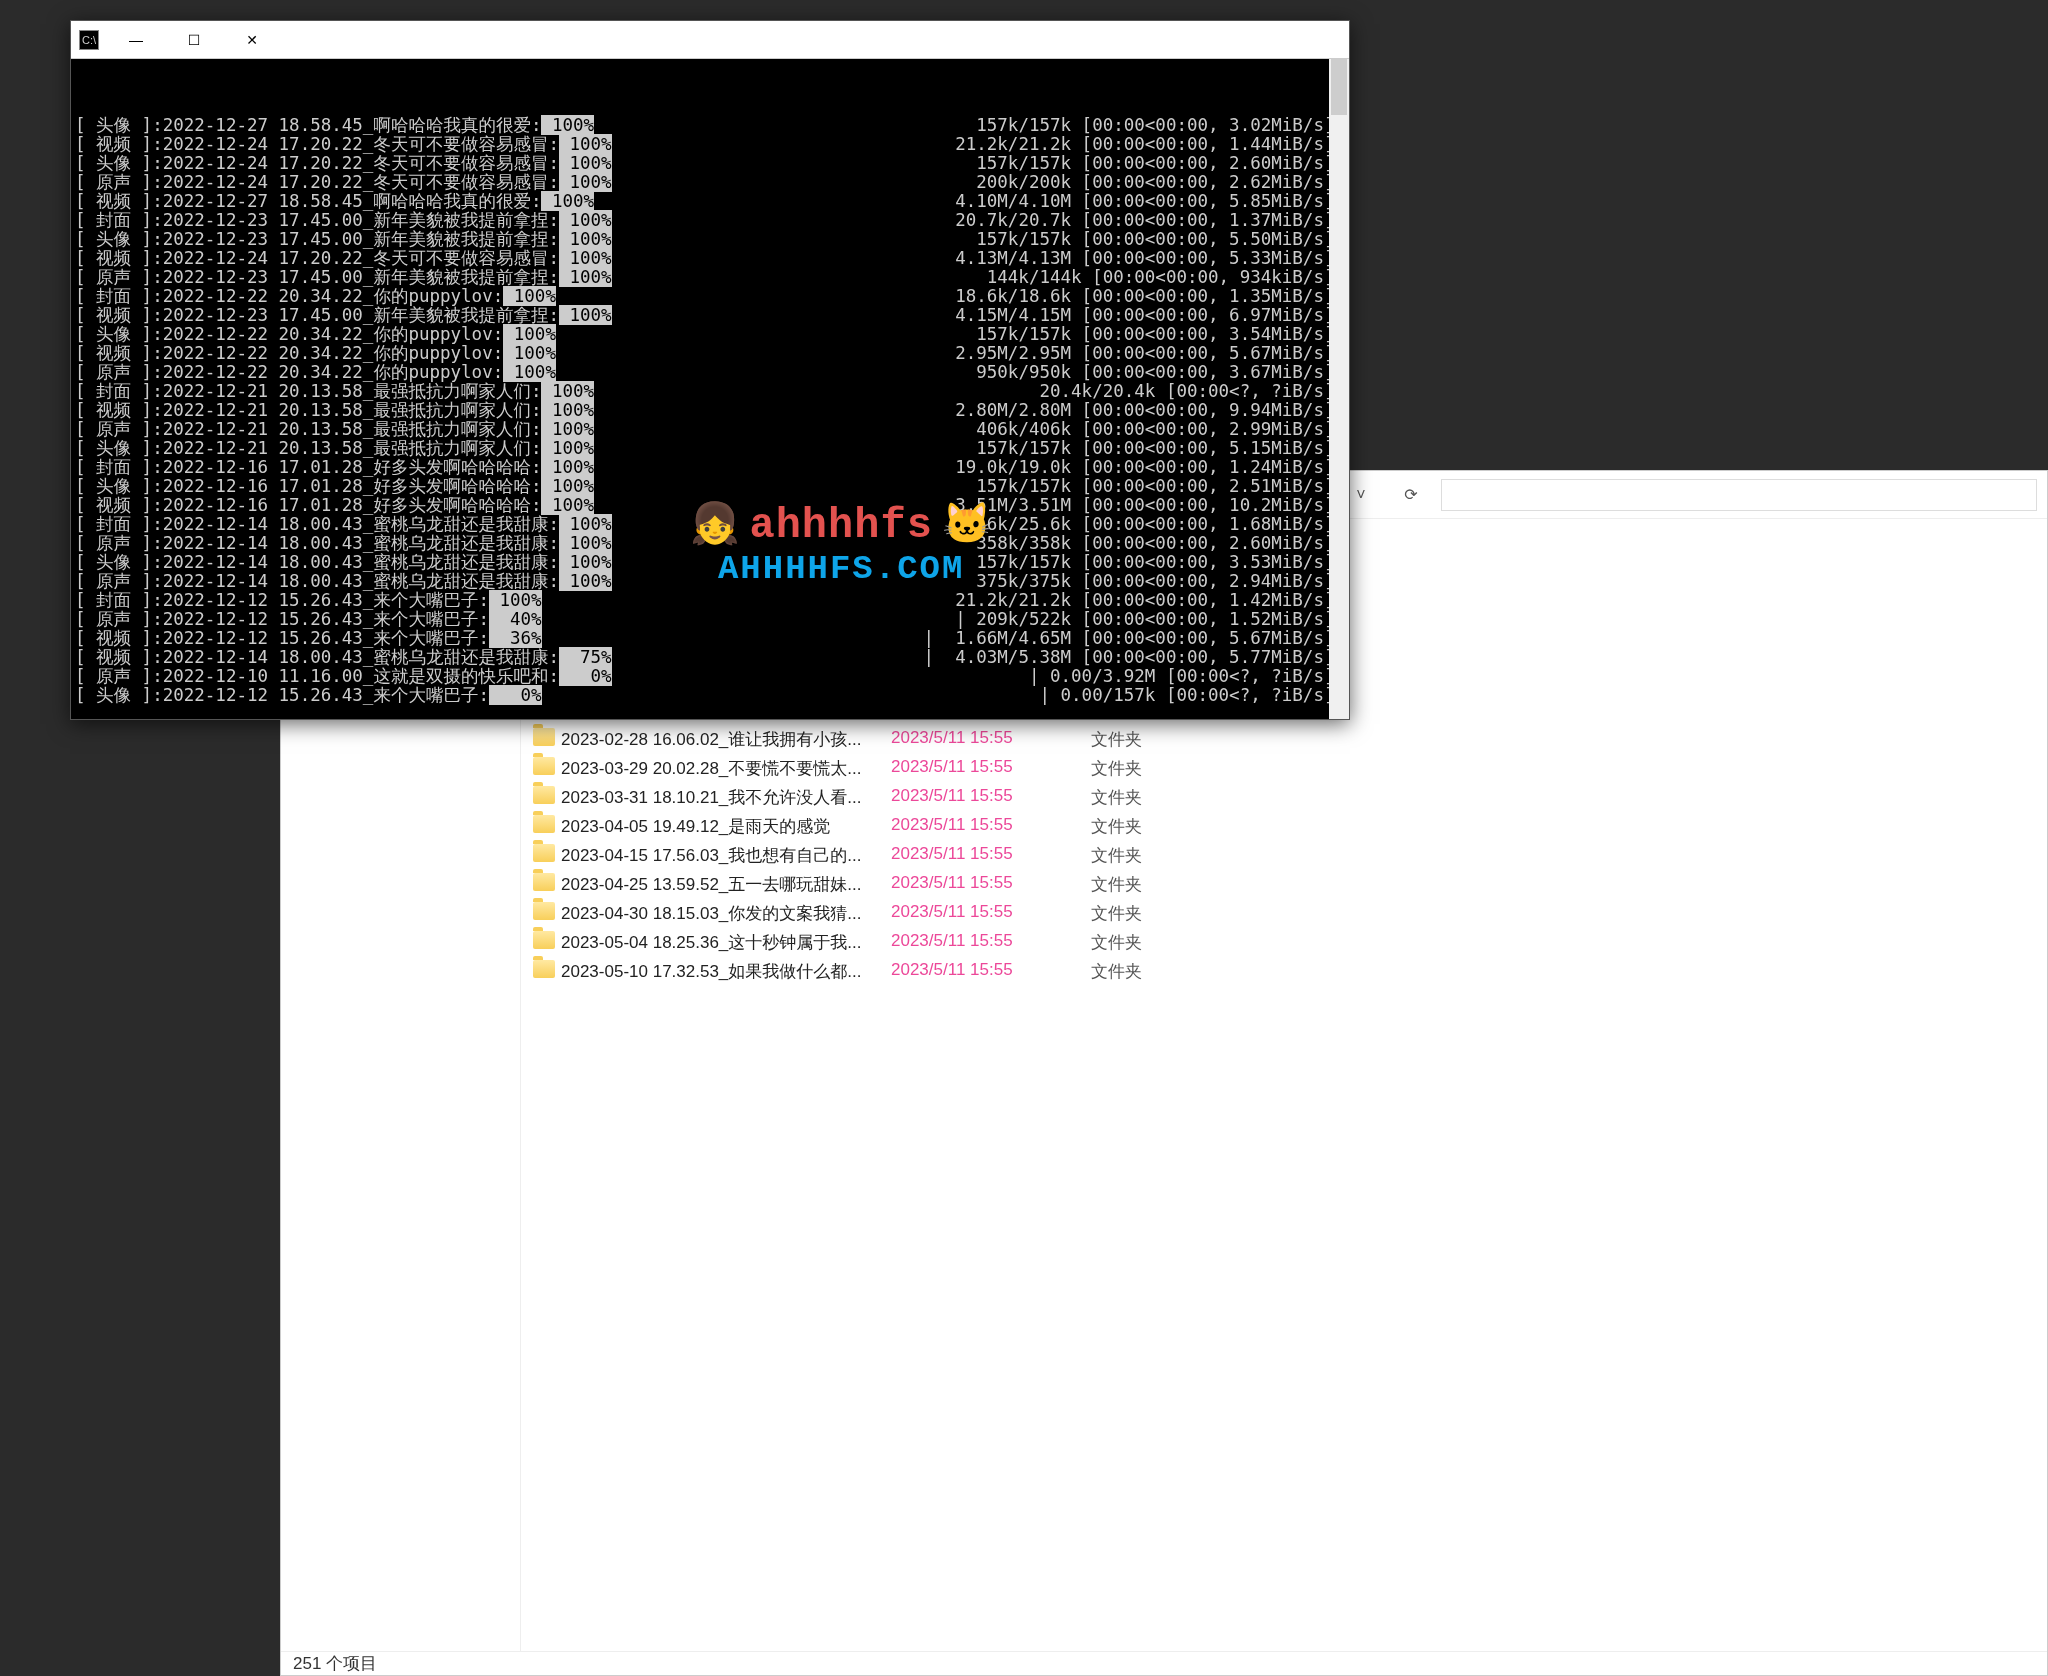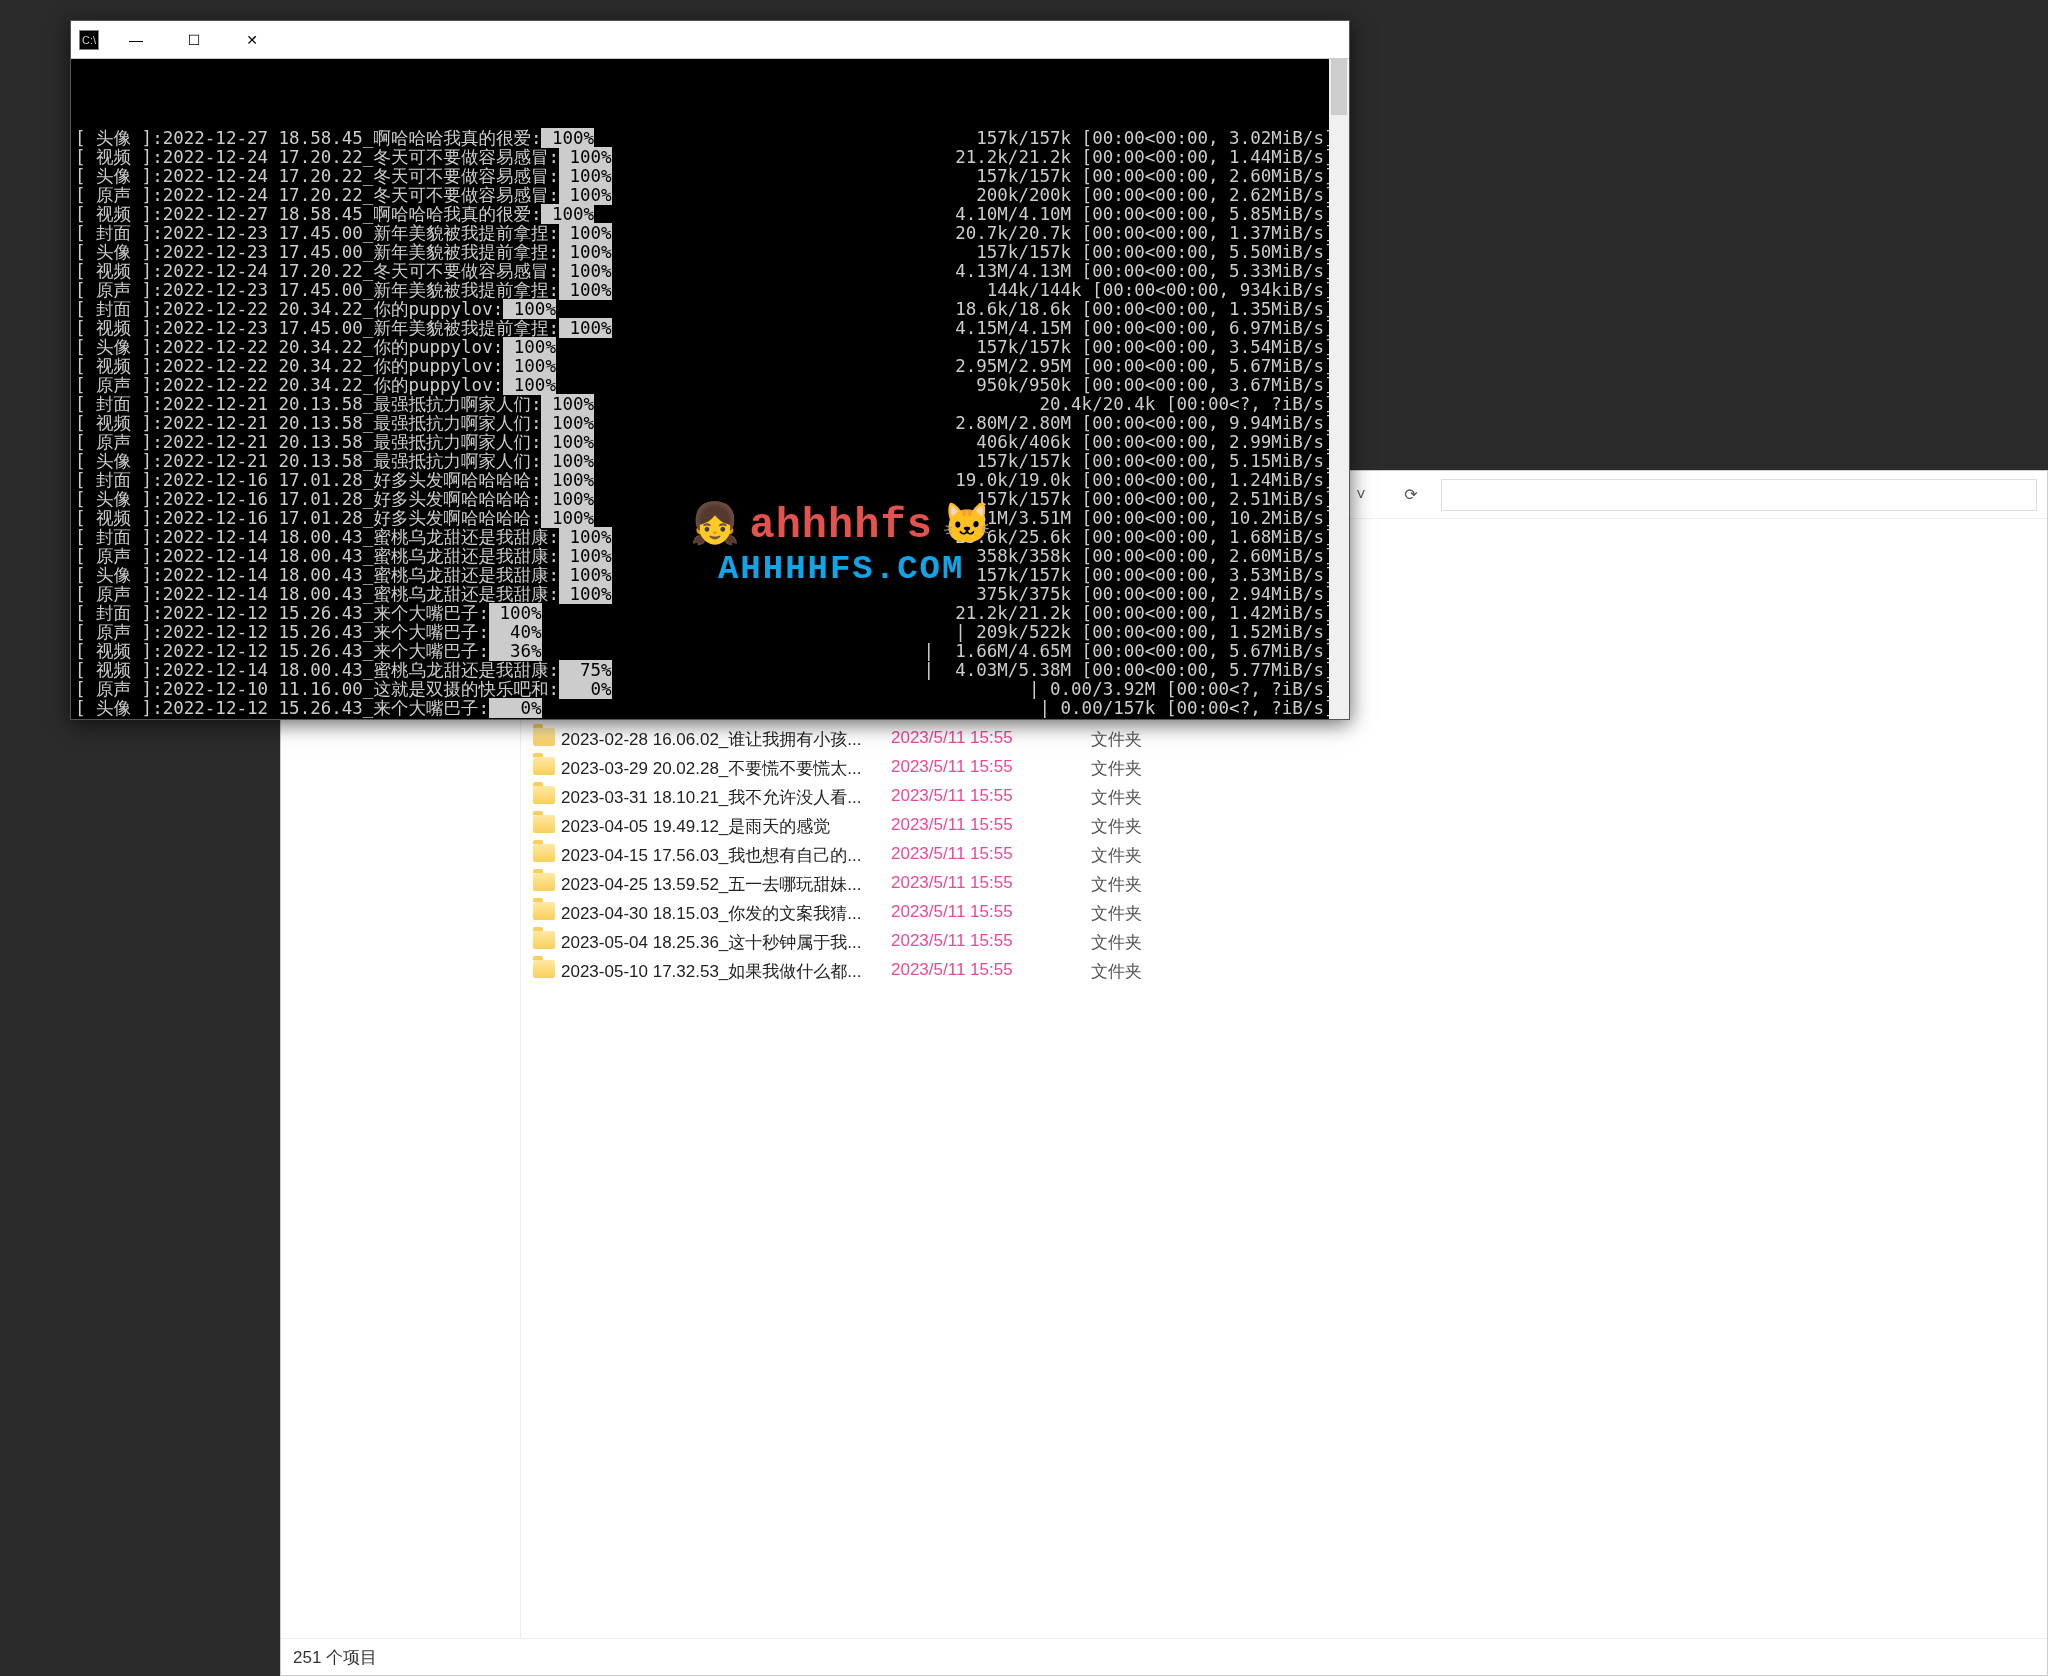--- a/index.html
+++ b/index.html
@@ -106,21 +106,21 @@
   .fcol-name {
     width: 330px;
     white-space: nowrap;
     overflow: hidden;
     text-overflow: ellipsis;
     padding-right: 10px;
   }
   .fcol-date { width: 200px; color: #ec4899; }
   .fcol-type { width: 120px; color: #555; }
   .explorer-status {
-    height: 37px;
+    height: 24px;
     border-top: 1px solid #eee;
     padding: 4px 12px;
     font-size: 17px;
     color: #333;
     display: flex;
     align-items: center;
   }
 
   
   .cmd {
@@ -164,21 +164,21 @@
     display: flex; align-items: center; justify-content: center;
     font-size: 14px;
   }
   .cmd-body {
     flex: 1;
     background: #000;
     color: #ccc;
     font-family: "Consolas", "NSimSun", monospace;
     font-size: 17.5px;
     line-height: 19px;
-    padding: 13px 4px;
+    padding: 0 4px;
     overflow: hidden;
     white-space: pre;
     position: relative;
   }
   .cmd-line {
     display: flex;
     justify-content: space-between;
   }
   .cmd-left {
     background: #000;

